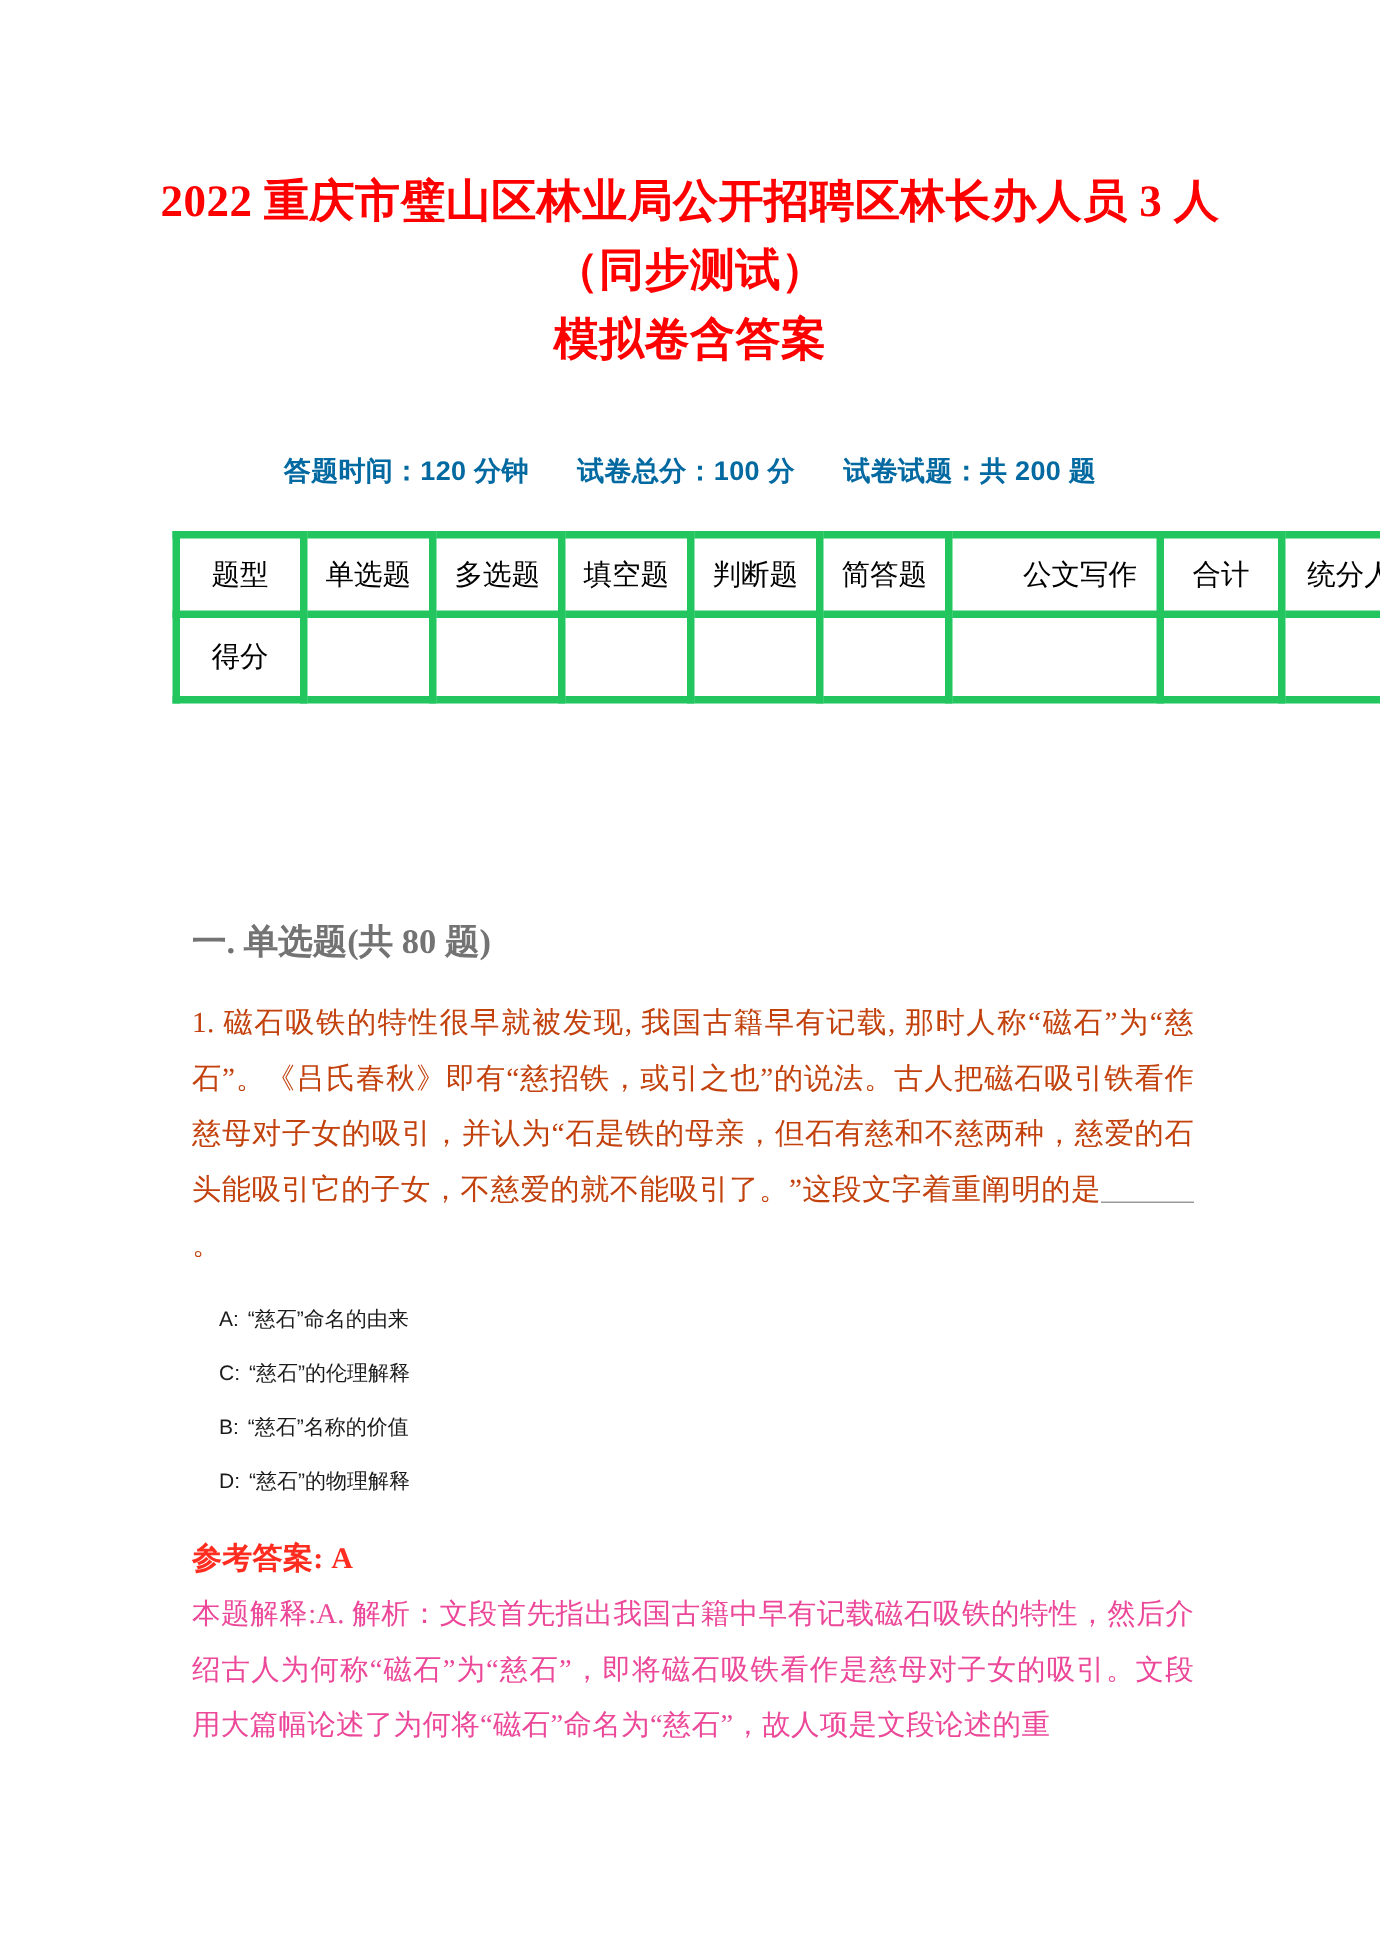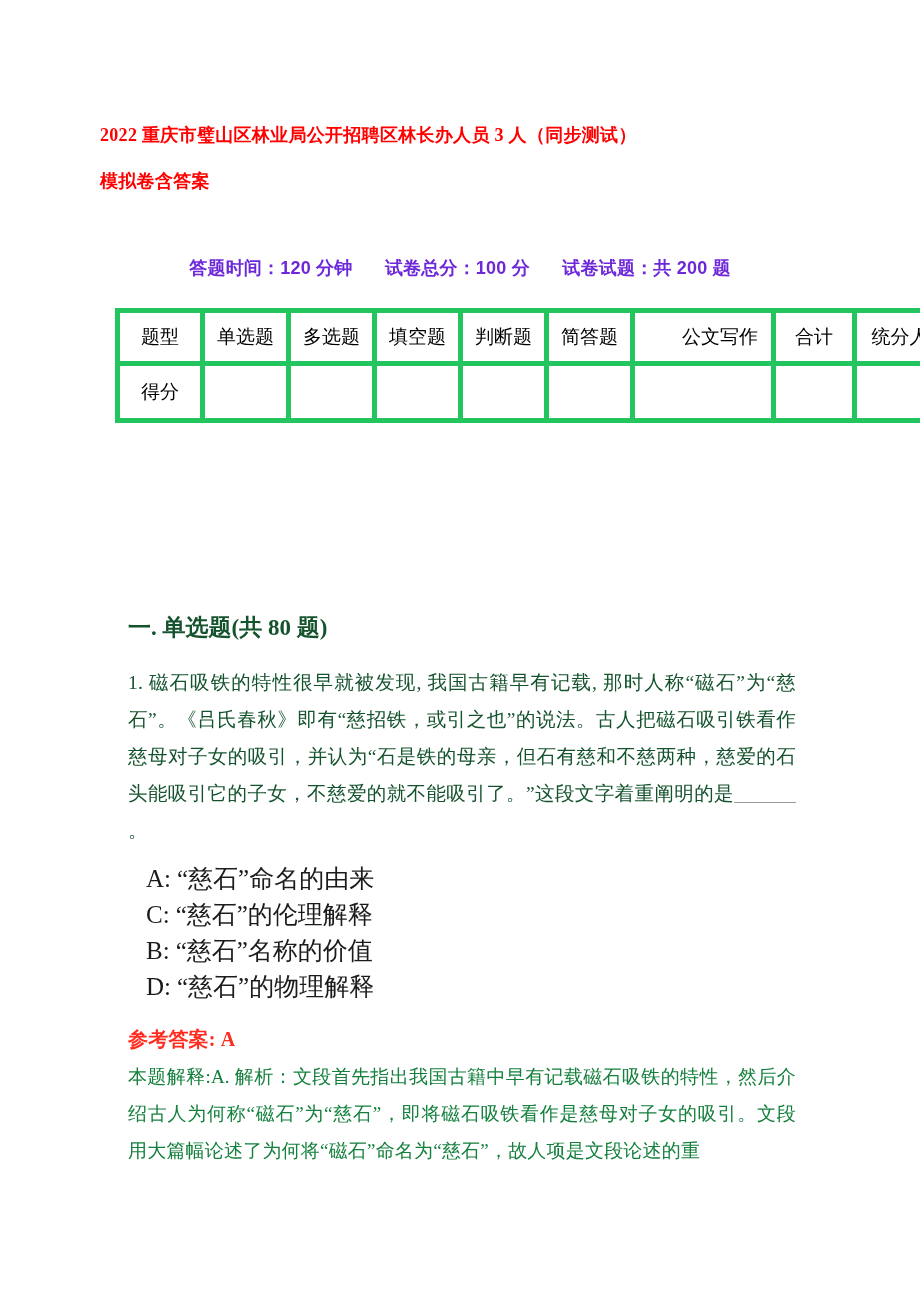--- a/index.html
+++ b/index.html
@@ -22,39 +22,39 @@
     height: 1302px;
     box-sizing: border-box;
     padding: 0;
   }
 
   
   .doc-title {
     color: #ff0000;
     font-family: "Liberation Serif", "DejaVu Serif", serif;
     font-weight: bold;
-    font-size: 18px;
+    font-size: 30px;
     line-height: 46px;
-    text-align: left;
+    text-align: center;
     margin: 0;
     padding: 0 100px;
     letter-spacing: 0.3px;
   }
   .doc-title .line1 { display: block; }
   .doc-title .line2 { display: block; }
   .title-wrap { padding-top: 112px; }
 
   
   .exam-meta {
     margin-top: 52px;
     text-align: center;
     font-family: "Liberation Sans", "DejaVu Sans", sans-serif;
     font-weight: bold;
     font-size: 18px;
-    color: #6d28d9;
+    color: #0369a1;
     letter-spacing: 0.2px;
   }
   .exam-meta .seg { white-space: nowrap; }
   .exam-meta .gap { display: inline-block; width: 22px; }
 
   
   .score-table-wrap {
     margin: 28px auto 0 auto;
     width: 690px;
   }
@@ -87,57 +87,57 @@
   table.score-table td.c7 { width: 72px; }
   table.score-table td.c8 { width: 82px; }
 
   
   .section-heading {
     margin: 0;
     padding: 0 0 0 128px;
     font-family: "Liberation Serif", "DejaVu Serif", serif;
     font-weight: bold;
     font-size: 23px;
-    color: #14532d;
+    color: #737373;
     position: absolute;
     top: 612px;
     left: 0;
   }
 
   
   .body-block {
     position: absolute;
     top: 664px;
     left: 128px;
     width: 668px;
   }
   .q-text {
     font-family: "Liberation Serif", "DejaVu Serif", serif;
     font-size: 19.5px;
     line-height: 37px;
-    color: #14532d;
+    color: #c2410c;
     text-align: justify;
     margin: 0;
     letter-spacing: 0.2px;
   }
   .q-text .blank {
     display: inline-block;
     width: 62px;
     border-bottom: 1px solid #9a9a9a;
     vertical-align: -3px;
   }
 
   .options {
     margin: 12px 0 0 0;
     padding: 0;
     list-style: none;
   }
   .options li {
-    font-family: Liberation Serif, serif;
-    font-size: 25px;
+    font-family: Liberation Sans, sans-serif;
+    font-size: 14px;
     line-height: 36px;
     color: #1b1b1b;
     padding-left: 18px;
     white-space: nowrap;
   }
   .options li .opt-key { margin-right: 6px; }
 
   
   .answer-block {
     position: absolute;
@@ -151,21 +151,21 @@
     font-weight: bold;
     color: #ff2d20;
     line-height: 34px;
     margin: 0;
     letter-spacing: 0.2px;
   }
   .explain {
     font-family: "Liberation Serif", "DejaVu Serif", serif;
     font-size: 19px;
     line-height: 37px;
-    color: #15803d;
+    color: #ec4899;
     margin: 2px 0 0 0;
     text-align: justify;
     letter-spacing: 0.2px;
   }
 </style>
 </head>
 <body>
 
 <div class="page">
 

